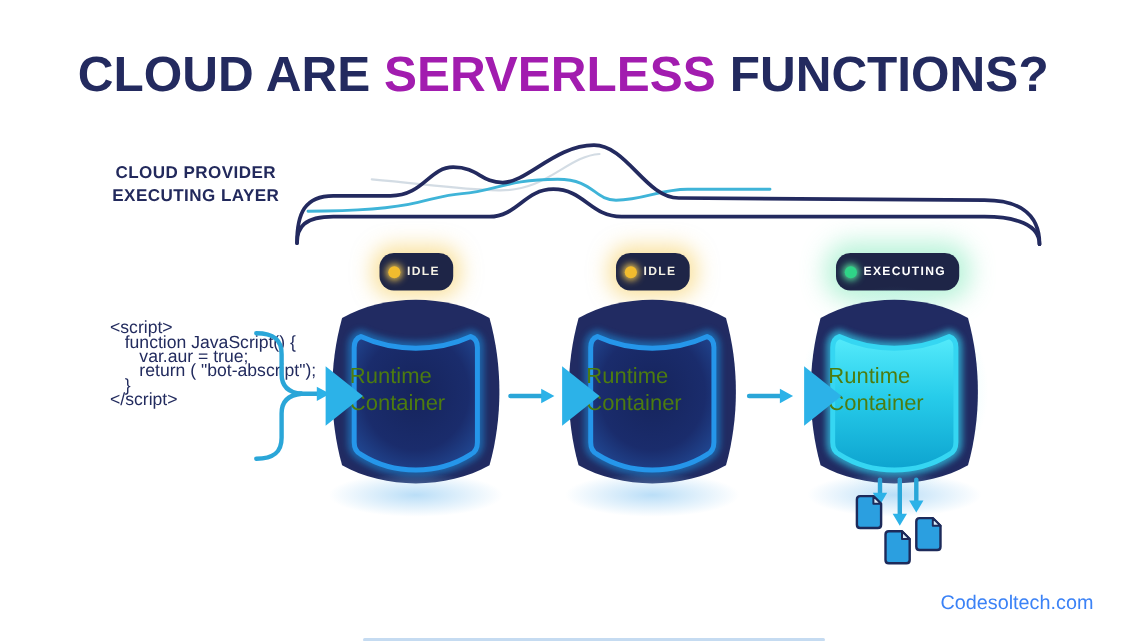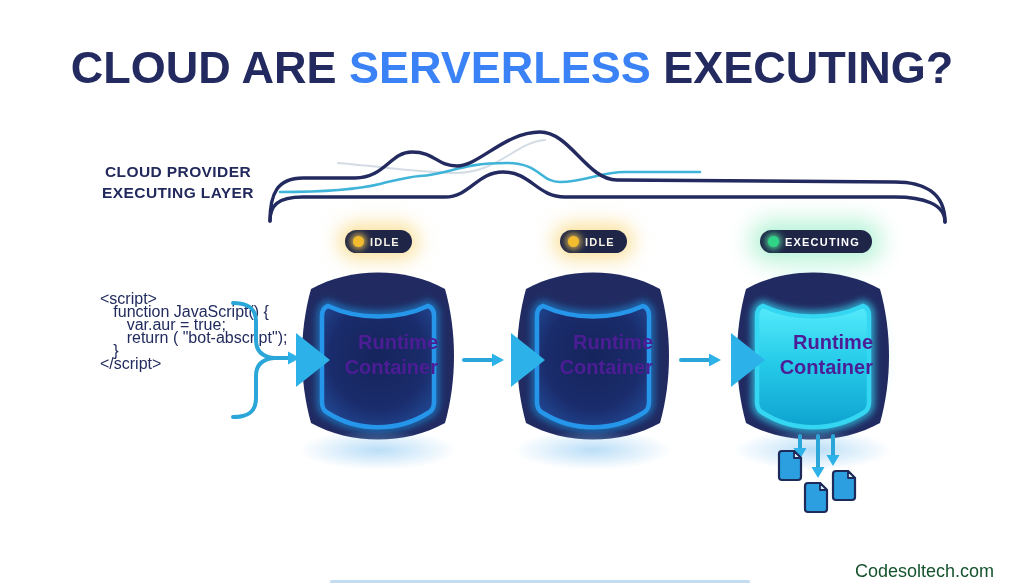--- a/index.html
+++ b/index.html
@@ -2,31 +2,31 @@
 <html><head>
 <meta charset="utf-8">
 <style>
   html,body{margin:0;padding:0;background:#ffffff;}
   .canvas{position:relative;width:1024px;height:583px;background:#ffffff;overflow:hidden;
           font-family:"Liberation Sans", sans-serif;}
 
   
   .title{position:absolute;left:0;top:42px;width:1024px;text-align:center;
          font-size:45px;font-weight:800;letter-spacing:0px;color:#232a5f;white-space:nowrap;}
-  .title .hl{color:#3b82f6;}
-
-  
-  .cloud-label{position:absolute;left:80px;top:162px;width:196px;text-align:center;
+  .title .hl{color:#a21caf;}
+
+  
+  .cloud-label{position:absolute;left:80px;top:148px;width:196px;text-align:center;
                font-size:15.5px;font-weight:700;line-height:1.35;color:#22295c;letter-spacing:.4px;}
 
   
   .waves{position:absolute;left:255px;top:114px;width:700px;height:118px;}
 
   
-  .badge{position:absolute;top:230px;height:23px;display:flex;align-items:center;gap:6px;
+  .badge{position:absolute;top:230px;height:34px;display:flex;align-items:center;gap:6px;
          padding:0 12px 0 8px;border-radius:13px;background:#1e2547;
          font-size:11px;font-weight:700;letter-spacing:1.2px;color:#f5f2e6;}
   .badge .dot{width:11px;height:11px;border-radius:50%;}
   .badge.idle{box-shadow:0 0 18px 7px rgba(245,200,70,.5);}
   .badge.idle .dot{background:#f2bc2e;box-shadow:0 0 7px 2px rgba(246,202,80,.95);}
   .badge.executing{box-shadow:0 0 22px 10px rgba(100,228,170,.45);color:#ffffff;}
   .badge.executing .dot{background:#2fd487;box-shadow:0 0 7px 2px rgba(90,235,160,.95);}
   .badge-1{left:345px;} .badge-2{left:560px;} .badge-3{left:760px;}
 
   
@@ -43,32 +43,32 @@
         background:radial-gradient(closest-side,rgba(110,230,240,.5),rgba(140,235,215,0) 75%);}
   .rt-container::after{content:"";position:absolute;left:0px;right:0px;bottom:-22px;height:40px;
         background:radial-gradient(ellipse at center,rgba(140,200,242,.6),rgba(140,200,242,0) 70%);}
   .rt-container svg{position:absolute;inset:0;}
   .rt-container .rc-outer{fill:#212b62;}
   .rt-container .rc-glow{fill:none;stroke:#1d9bea;stroke-width:12;opacity:.5;filter:url(#softGlow);}
   .rt-container .rc-inner{fill:url(#gradIdle);stroke:#2596ea;stroke-width:4.5;}
   .rt-container.executing .rc-glow{stroke:#35d6f2;opacity:.65;}
   .rt-container.executing .rc-inner{fill:url(#gradExec);stroke:#35d6f2;}
   .rt-label{position:absolute;left:20px;right:20px;top:0;bottom:0;display:flex;align-items:center;
-        justify-content:center;text-align:right;color:#4c1d95;font-size:20px;font-weight:700;
+        justify-content:center;text-align:left;color:#4d7c0f;font-size:20px;font-weight:400;
         line-height:1.25;}
 
   
   .overlay{position:absolute;inset:0;pointer-events:none;}
   .cyan-line{stroke:#2aa6d8;stroke-width:4;fill:none;stroke-linecap:round;}
   .cyan-fill{fill:#2cb2e8;}
   .doc-body{fill:#2b9fe0;stroke:#1d2a5a;stroke-width:2.2;stroke-linejoin:round;}
   .doc-fold{fill:#ddeffb;stroke:#1d2a5a;stroke-width:1.8;stroke-linejoin:round;}
 
   
-  .footer{position:absolute;top:561px;right:30px;font-size:18px;font-weight:500;color:#14532d;}
+  .footer{position:absolute;top:538px;right:30px;font-size:18px;font-weight:500;color:#3b82f6;}
   .bottom-line{position:absolute;left:330px;bottom:0;width:420px;height:3px;border-radius:2px;
                background:rgba(110,165,220,.4);}
 </style>
 </head>
 <body>
 
 <div class="canvas">
 
   <svg width="0" height="0" style="position:absolute" aria-hidden="true">
     <defs>
@@ -81,21 +81,21 @@
         <stop offset="0%" stop-color="#55ebfb"></stop>
         <stop offset="45%" stop-color="#27ccea"></stop>
         <stop offset="100%" stop-color="#0da3cf"></stop>
       </linearGradient>
       <filter id="softGlow" x="-30%" y="-30%" width="160%" height="160%">
         <feGaussianBlur stdDeviation="3"></feGaussianBlur>
       </filter>
     </defs>
   </svg>
 
-  <div class="title"><span>CLOUD ARE </span><span class="hl">SERVERLESS</span><span> EXECUTING?</span></div>
+  <div class="title"><span>CLOUD ARE </span><span class="hl">SERVERLESS</span><span> FUNCTIONS?</span></div>
 
   <div class="cloud-label">
     <div>CLOUD PROVIDER</div>
     <div>EXECUTING LAYER</div>
   </div>
 
   <svg class="waves" viewBox="0 0 700 118">
     <path d="M 83,49 C 130,53 160,58 198,59 C 243,60 260,28 290,26" fill="none" stroke="#aebfce" stroke-width="2" opacity="0.55" stroke-linecap="round"></path>
     <path d="M 25,78 C 70,78 100,76 125,70 C 150,64 152,63 165,62 C 195,60 205,49 252,49 C 285,49 285,68 305,68 C 330,68 345,58 370,58 L 445,58" fill="none" stroke="#3fb4d8" stroke-width="2.6" stroke-linecap="round"></path>
     <path d="M 15,107 C 15,80 22,64 48,64 L 100,64 C 130,64 135,38 157,38 C 180,38 182,52 202,52 C 224,52 250,18 285,18 C 315,18 332,66 362,66 L 640,68 C 668,68 690,78 690,108" fill="none" stroke="#232a5f" stroke-width="3.4" stroke-linecap="round"></path>

